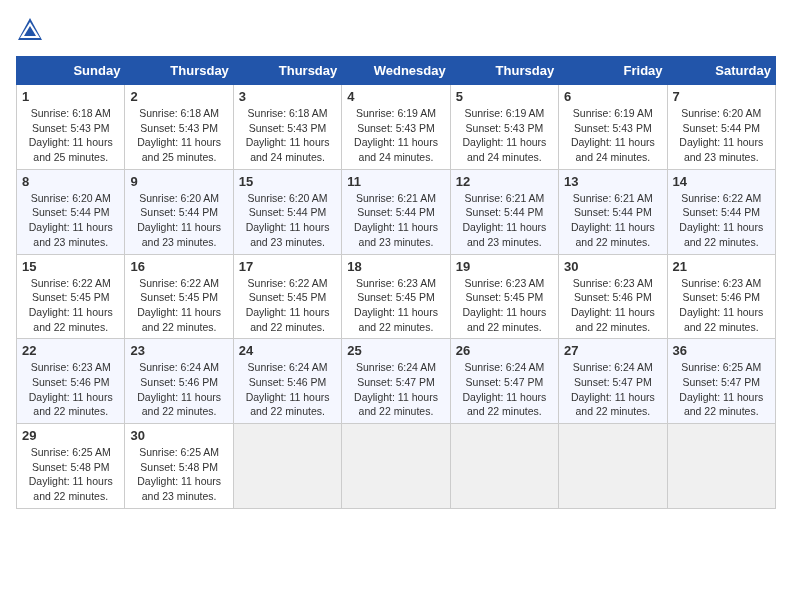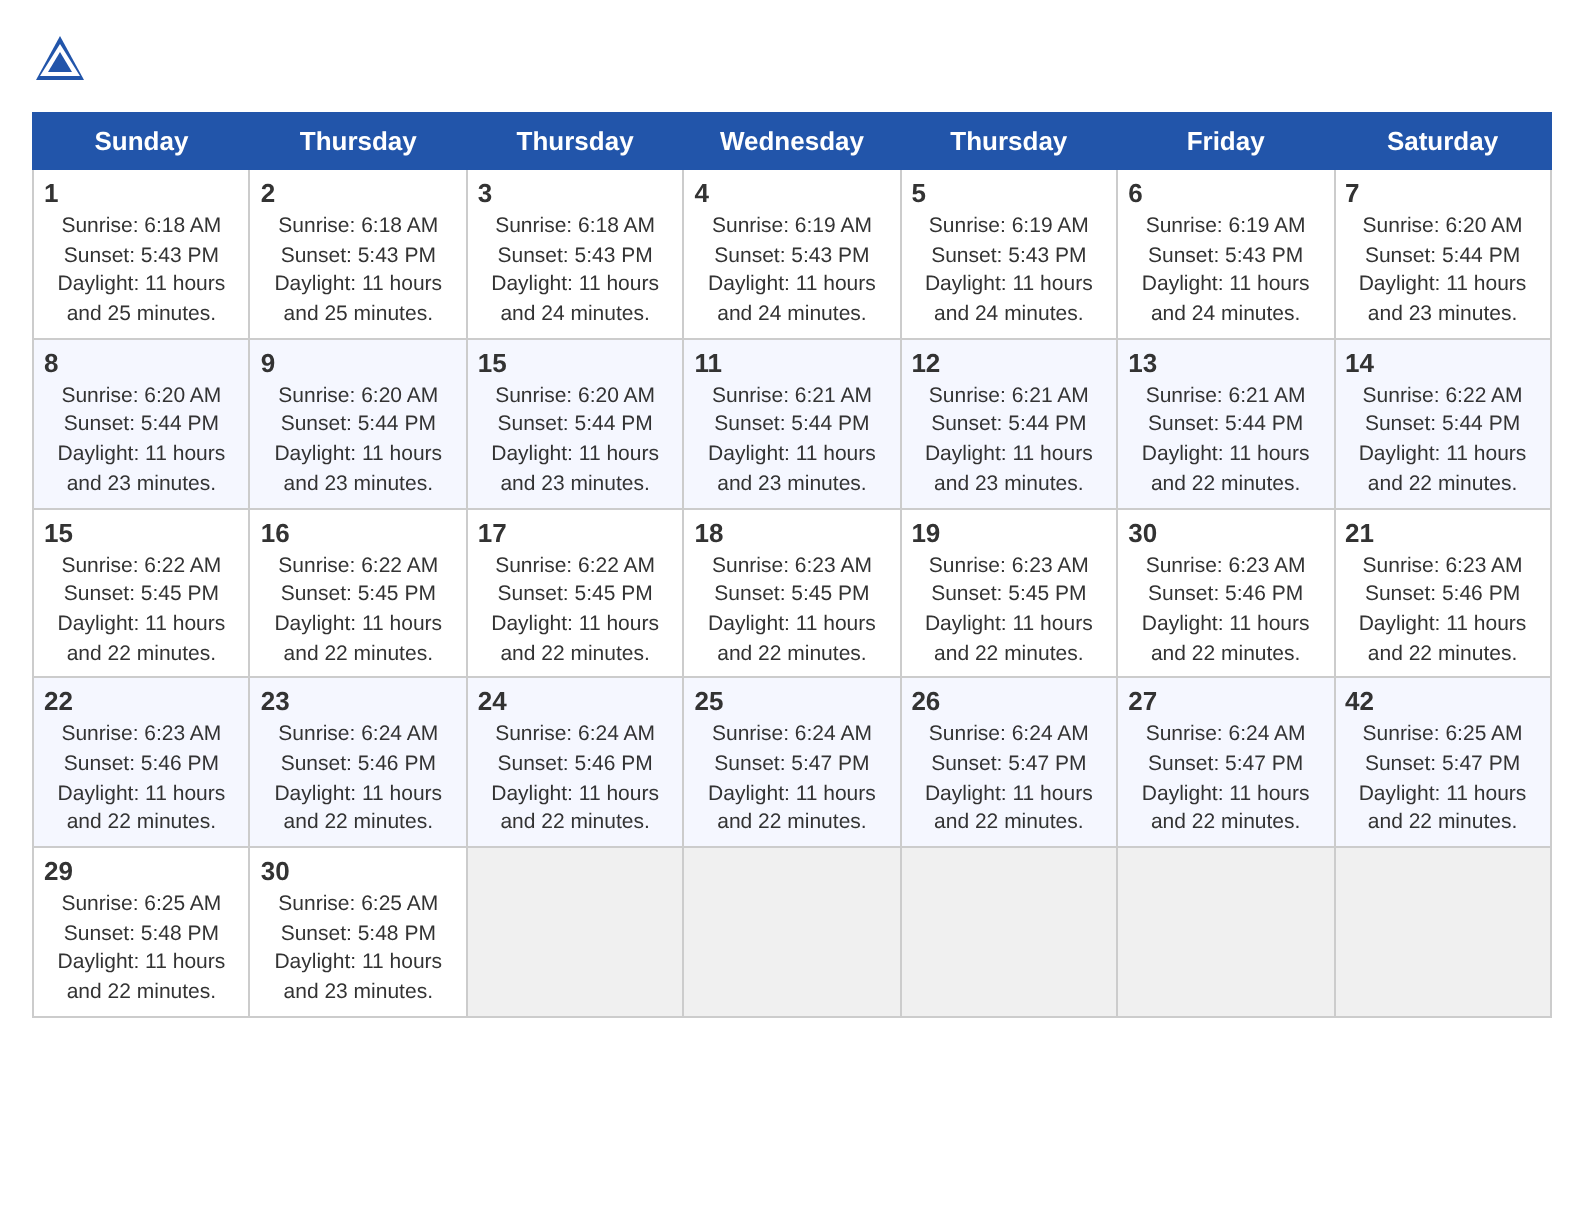--- a/index.html
+++ b/index.html
@@ -39,21 +39,21 @@
     }
     table {
       width: 100%;
       border-collapse: collapse;
       font-size: 11px;
     }
     thead tr th {
       background-color: #2255aa;
       color: #fff;
       padding: 6px 4px;
-      text-align: center;
+      text-align: right;
       font-size: 13px;
       font-weight: bold;
       border: 1px solid #2255aa;
     }
     tbody tr td {
       vertical-align: top;
       padding: 4px 5px;
       border: 1px solid #ccc;
       min-height: 80px;
       height: 80px;
@@ -302,21 +302,21 @@
 and 22 minutes.</div>
         </td>
         <td>
           <span class="day-num">27</span>
           <div class="day-info" style="white-space: pre-line;">Sunrise: 6:24 AM
 Sunset: 5:47 PM
 Daylight: 11 hours
 and 22 minutes.</div>
         </td>
         <td>
-          <span class="day-num">42</span>
+          <span class="day-num">36</span>
           <div class="day-info" style="white-space: pre-line;">Sunrise: 6:25 AM
 Sunset: 5:47 PM
 Daylight: 11 hours
 and 22 minutes.</div>
         </td>
       </tr>
       <tr>
         <td>
           <span class="day-num">29</span>
           <div class="day-info" style="white-space: pre-line;">Sunrise: 6:25 AM

